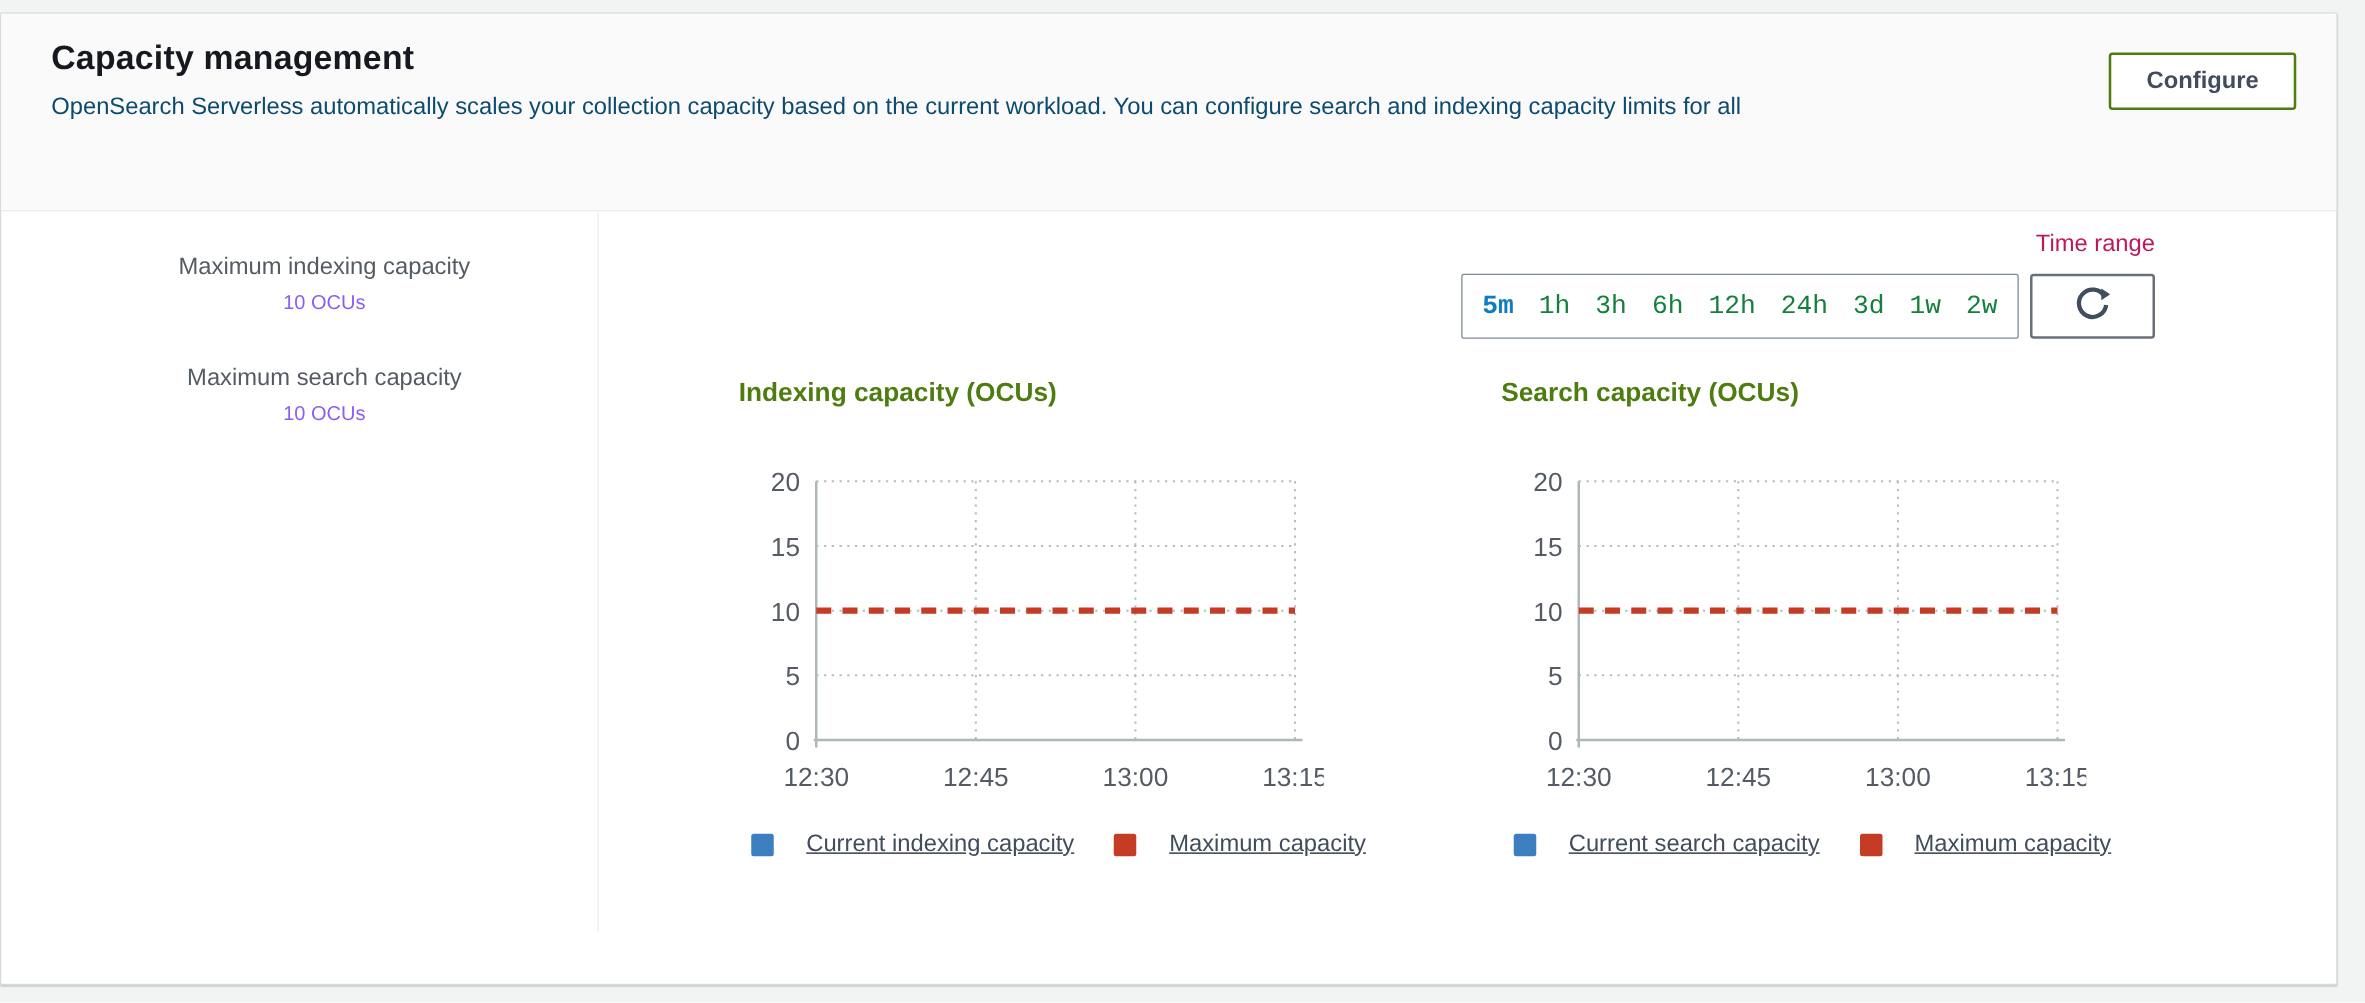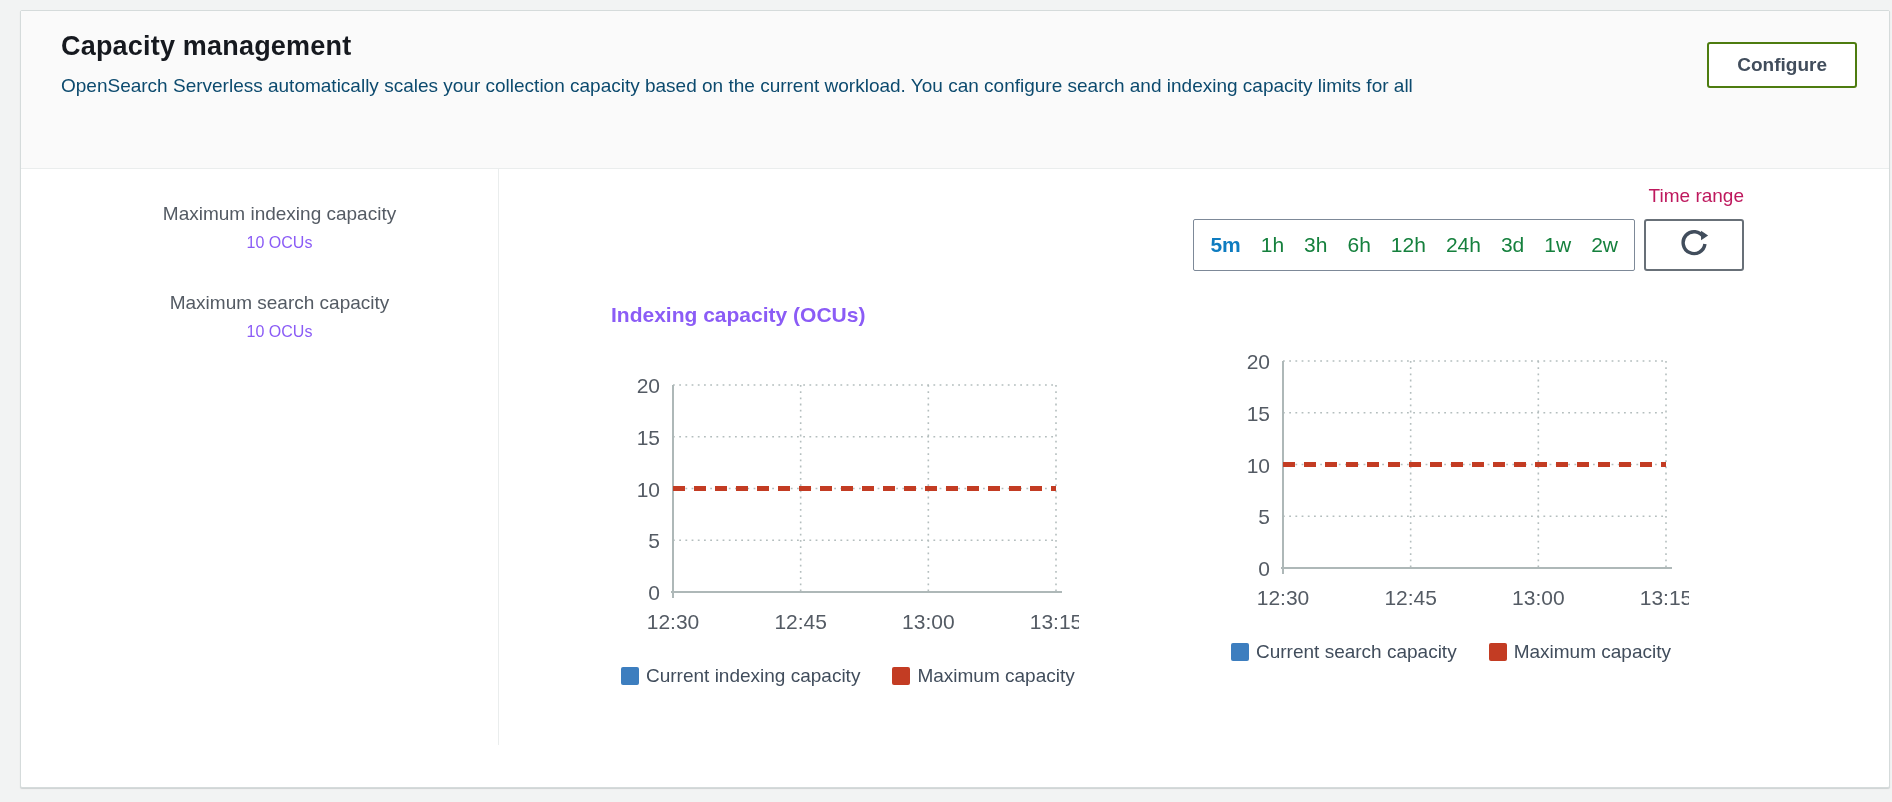--- a/index.html
+++ b/index.html
@@ -4,21 +4,21 @@
 <style>
   * { box-sizing: border-box; }
   html,body { margin:0; padding:0; }
   body {
     width:1892px; height:802px; overflow:hidden;
     background:#f2f3f3;
     font-family:"Liberation Sans", sans-serif;
     color:#16191f; position:relative;
   }
   .card {
-    position:absolute; left:20px; top:10px; width:1870px; height:778px;
+    position:absolute; left:0; top:10px; width:1870px; height:778px;
     background:#fff; border:1px solid #d5dbdb; border-radius:2px;
     box-shadow:0 1px 1px 0 rgba(0,28,36,0.15);
     display:flex; flex-direction:column;
   }
   
   .card-header {
     background:#fafafa; border-bottom:1px solid #eaeded;
     padding:20px 32px 16px 40px;
     display:flex; justify-content:space-between; align-items:flex-start;
     flex:0 0 158px;
@@ -42,41 +42,41 @@
   }
   .stat-group { margin-bottom:40px; }
   .stat-label { font-size:19px; color:#545b64; margin-bottom:9px; }
   .stat-value { font-size:16px; color:#8b5cf6; }
   .charts-col { flex:1; padding:16px 145px 0 110px; }
   
   .time-range-label { text-align:right; font-size:19px; color:#be185d; margin-bottom:12px; }
   .controls-row { display:flex; justify-content:flex-end; gap:9px; }
   .segmented {
     display:flex; align-items:center; height:52px;
-    border:1px solid #7d8998; border-radius:2px; background:#fff; padding:0 6px;
+    border:1px solid #7d8998; border-radius:2px; background:#fff; padding:0 6px;font-family:Liberation Mono, monospace;
   }
   .time-option {
     font-size:21px; color:#15803d; padding:0 10px; cursor:pointer; white-space:nowrap;
   }
   .time-option.selected { font-weight:700; }
   .refresh-btn {
     width:100px; height:52px; background:#fff;
     border:2px solid #687078; border-radius:3px; cursor:pointer;
     display:flex; align-items:center; justify-content:center;
   }
   
   .charts-row { display:flex; gap:140px; margin-top:32px; }
   .chart-block { width:470px; }
-  .chart-title { font-size:21px; font-weight:700; color:#8b5cf6; margin:0 0 0 2px; }
+  .chart-title { font-size:21px; font-weight:700; color:#4d7c0f; margin:0 0 0 2px; }
   .plot-svg { margin-top:44px; display:block; }
   .grid  { stroke:#b4bebe; stroke-width:1.6; stroke-dasharray:1.8 4.4; }
   .axis  { stroke:#aeb8b8; stroke-width:2; fill:none; }
   .tick  { font-size:21px; fill:#545b64; font-family:"Liberation Sans", sans-serif; }
   .legend { display:flex; gap:32px; margin:22px 0 0 12px; align-items:center; }
-  .legend-item { display:flex; align-items:center; gap:7px; }
+  .legend-item { display:flex; align-items:center; gap:26px;text-decoration:underline; }
   .legend-swatch { width:18px; height:18px; border-radius:2px; flex:0 0 18px; }
   .legend-text { font-size:19px; color:#414d5c; white-space:nowrap; }
 </style>
 </head>
 <body>
 
 <div class="card">
 
   <div class="card-header">
     <div>
@@ -158,20 +158,21 @@
               <span class="legend-text">Current indexing capacity</span>
             </div>
             <div class="legend-item">
               <span class="legend-swatch" style="background: rgb(195, 60, 35);"></span>
               <span class="legend-text">Maximum capacity</span>
             </div>
           </div>
         </div>
 
         <div class="chart-block">
+          <h3 class="chart-title">Search capacity (OCUs)</h3>
           <svg class="plot-svg" width="470" height="272">
               <line x1="64" y1="169.25" x2="447" y2="169.25" class="grid"></line>
               <line x1="64" y1="117.5" x2="447" y2="117.5" class="grid"></line>
               <line x1="64" y1="65.75" x2="447" y2="65.75" class="grid"></line>
               <line x1="64" y1="14" x2="447" y2="14" class="grid"></line>
               <line x1="191.66666666666669" y1="14" x2="191.66666666666669" y2="221" class="grid"></line>
               <line x1="319.33333333333337" y1="14" x2="319.33333333333337" y2="221" class="grid"></line>
               <line x1="447" y1="14" x2="447" y2="221" class="grid"></line>
               <line x1="64" y1="14" x2="64" y2="227" class="axis"></line>
               <line x1="62" y1="221" x2="453" y2="221" class="axis"></line>

